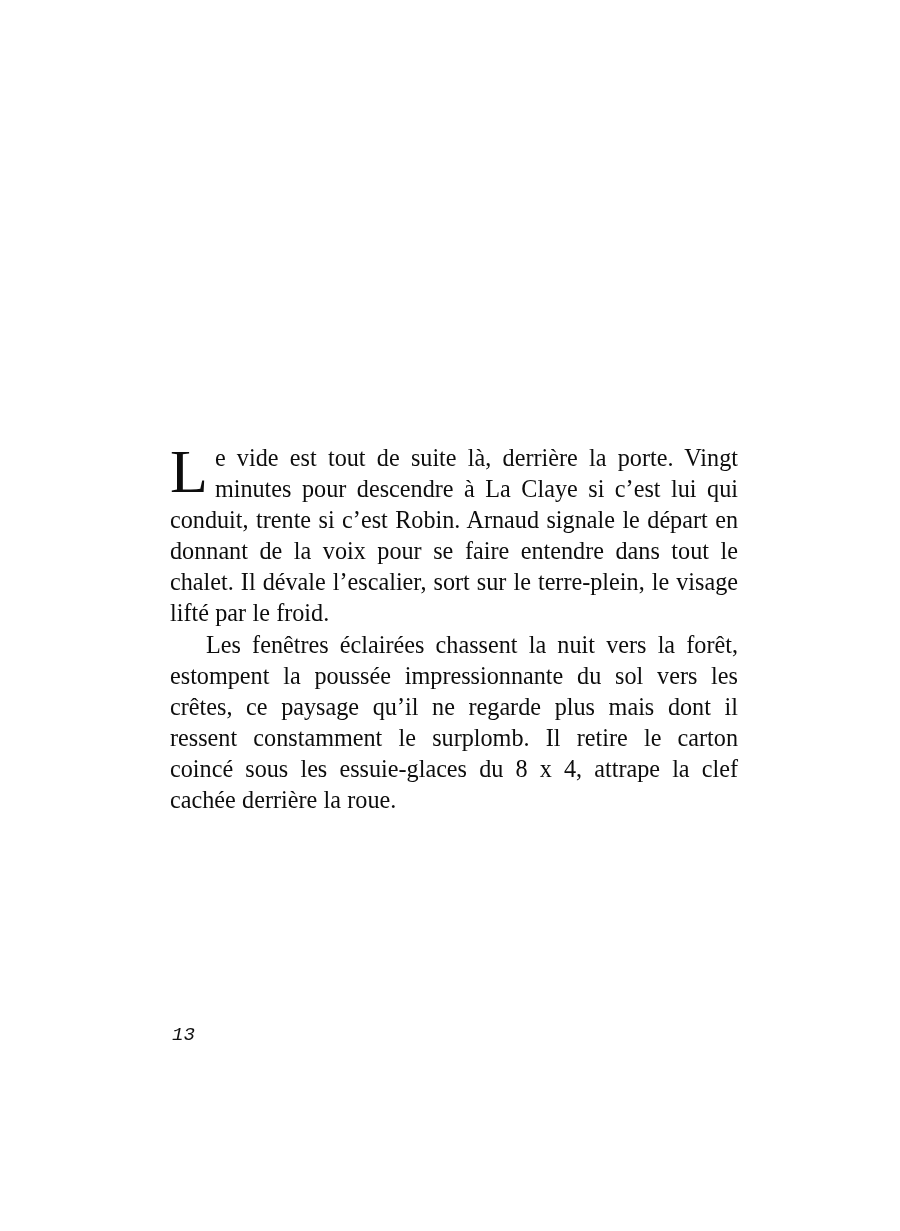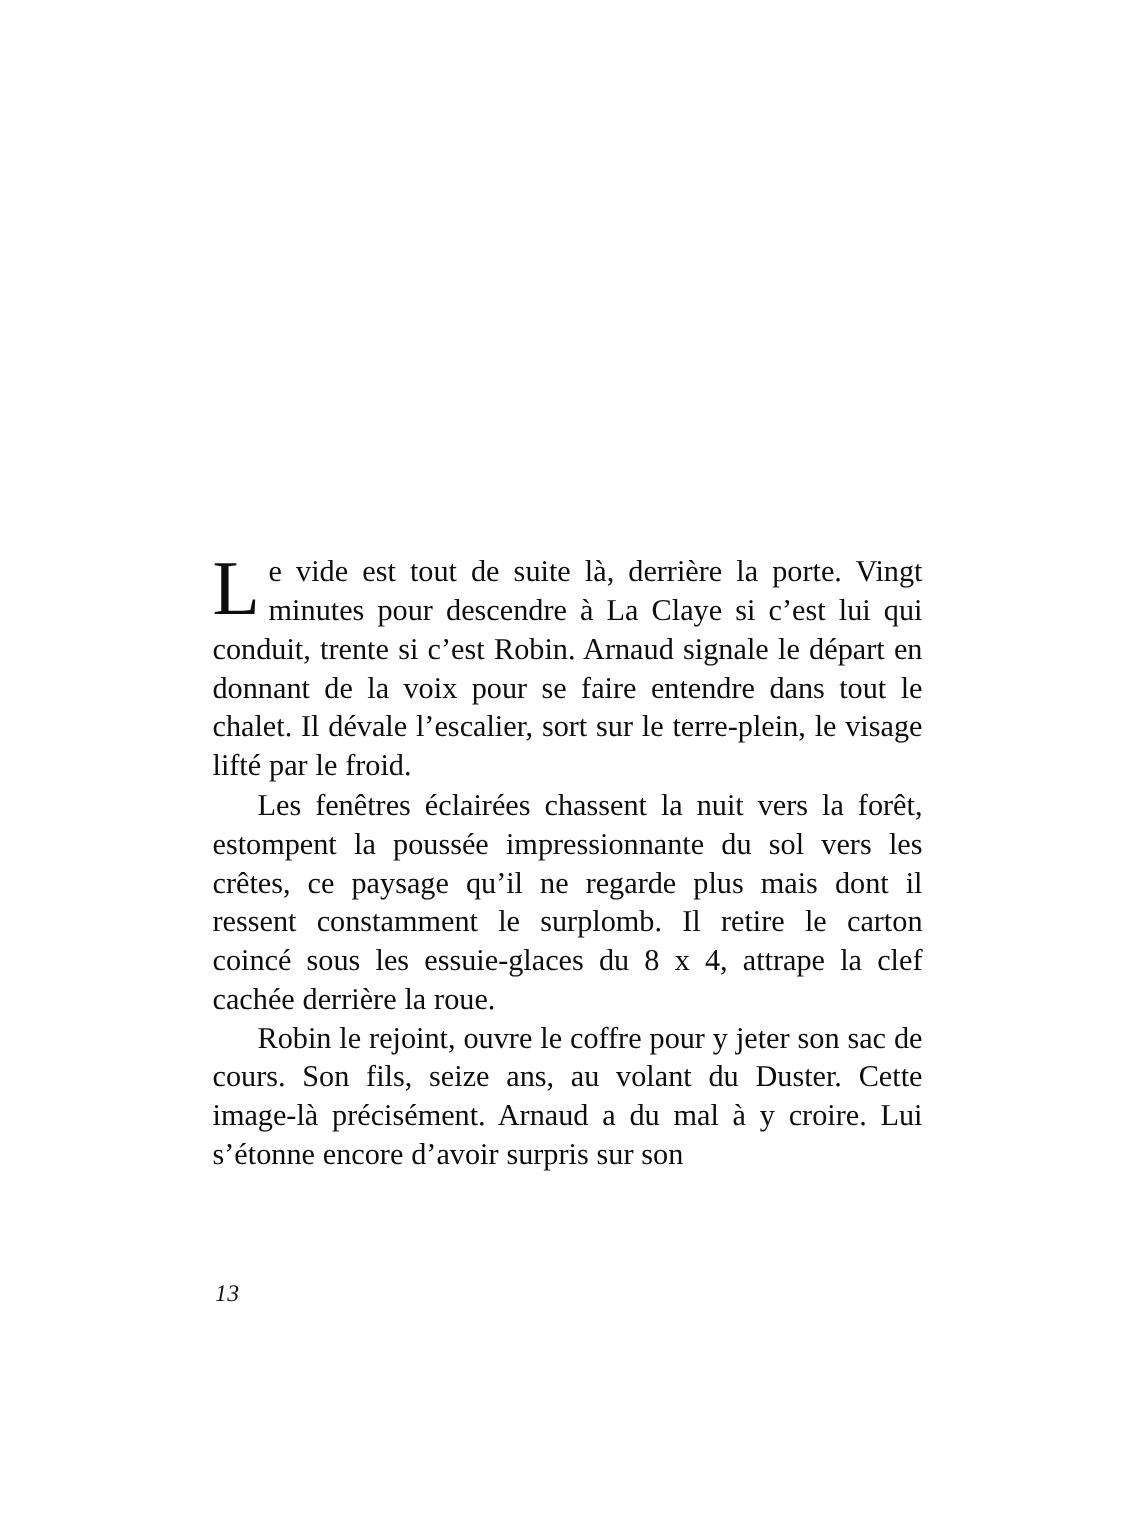--- a/index.html
+++ b/index.html
@@ -64,38 +64,37 @@
     padding: 4px 7px 0 0;
     margin: 0;
     color: #0d0d0d;
     font-weight: 400;
   }
 
   .folio {
     position: absolute;
     left: 172px;
     top: 1026px;
-    font-family: Liberation Serif, serif;
+    font-family: Liberation Mono, monospace;
     font-style: italic;
     font-size: 19px;
     line-height: 1;
     color: #111111;
     letter-spacing: 0.2px;
   }
 </style>
 </head>
 <body>
 
 <div class="page">
 
   <div class="text-block">
 
     <p class="para para-opening"><span class="dropcap">L</span><span>e vide est tout de suite là, derrière la porte. Vingt minutes pour descendre à La Claye si c’est lui qui conduit, trente si c’est Robin. Arnaud signale le départ en donnant de la voix pour se faire entendre dans tout le chalet. Il dévale l’escalier, sort sur le terre-plein, le visage lifté par le froid.</span></p>
 
     <p class="para">Les fenêtres éclairées chassent la nuit vers la forêt, estompent la poussée impressionnante du sol vers les crêtes, ce paysage qu’il ne regarde plus mais dont il ressent constamment le surplomb. Il retire le carton coincé sous les essuie-glaces du 8 x 4, attrape la clef cachée derrière la roue.</p>
 
-    <p class="para">Robin le rejoint, ouvre le coffre pour y jeter son sac de cours. Son fils, seize ans, au volant du Duster. Cette image-là précisément. Arnaud a du mal à y croire. Lui s’étonne encore d’avoir surpris sur son</p>
 
   </div>
 
   <div class="folio">13</div>
 
 </div>
 
 </body></html>

